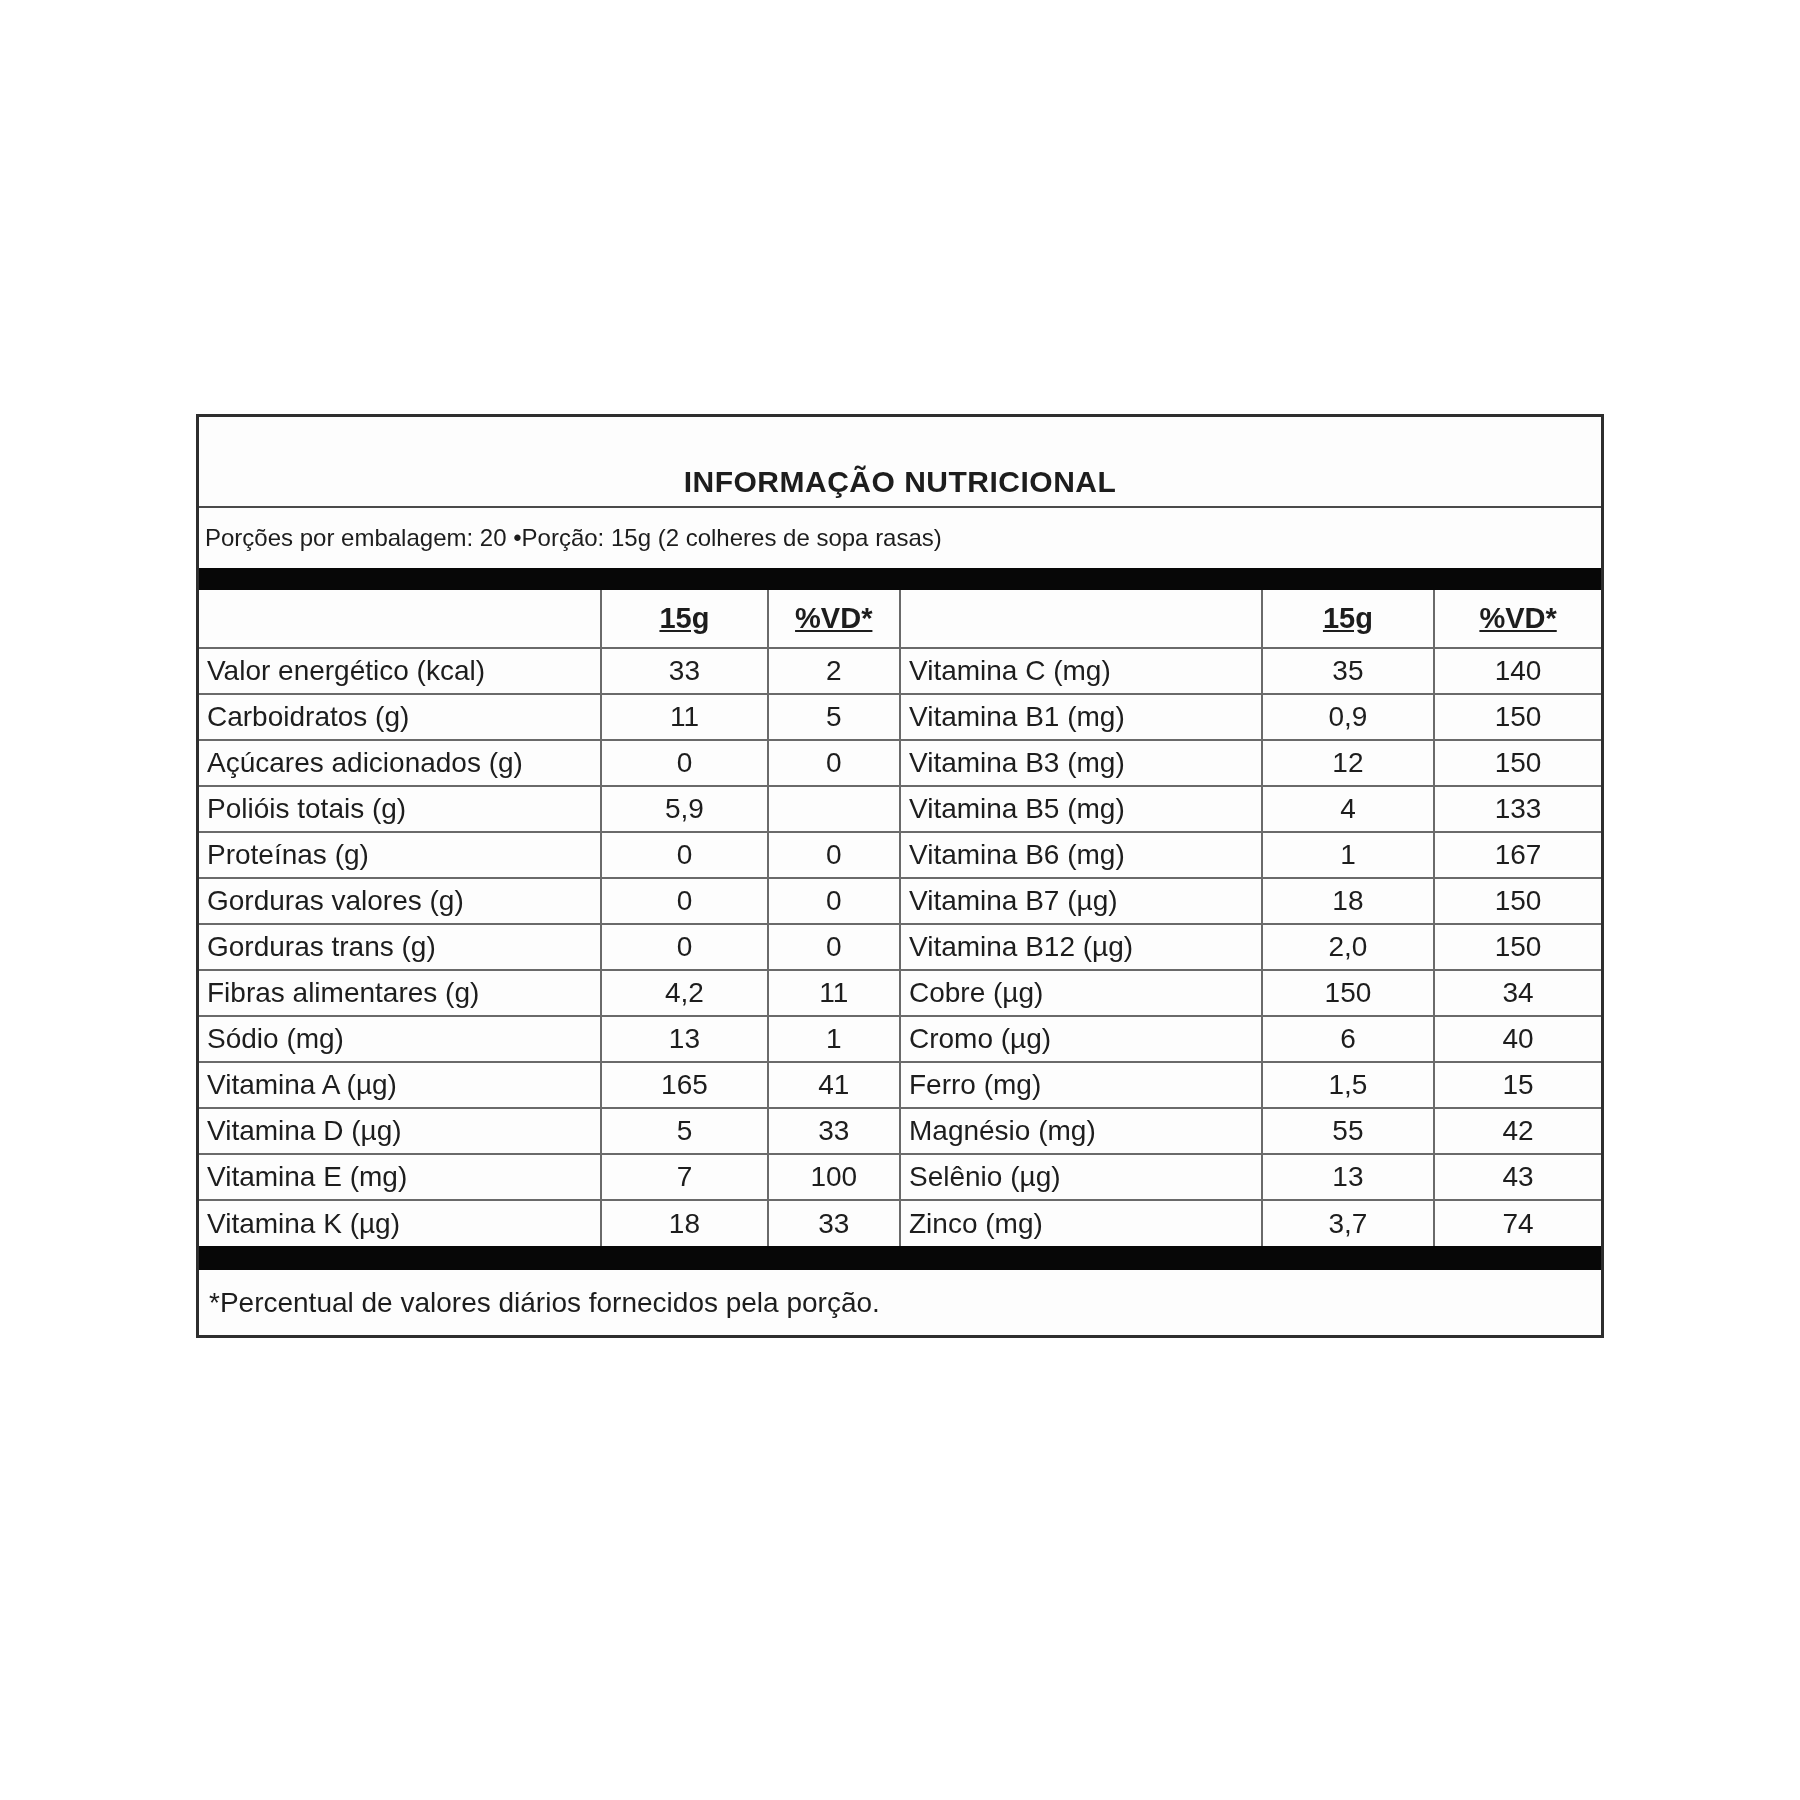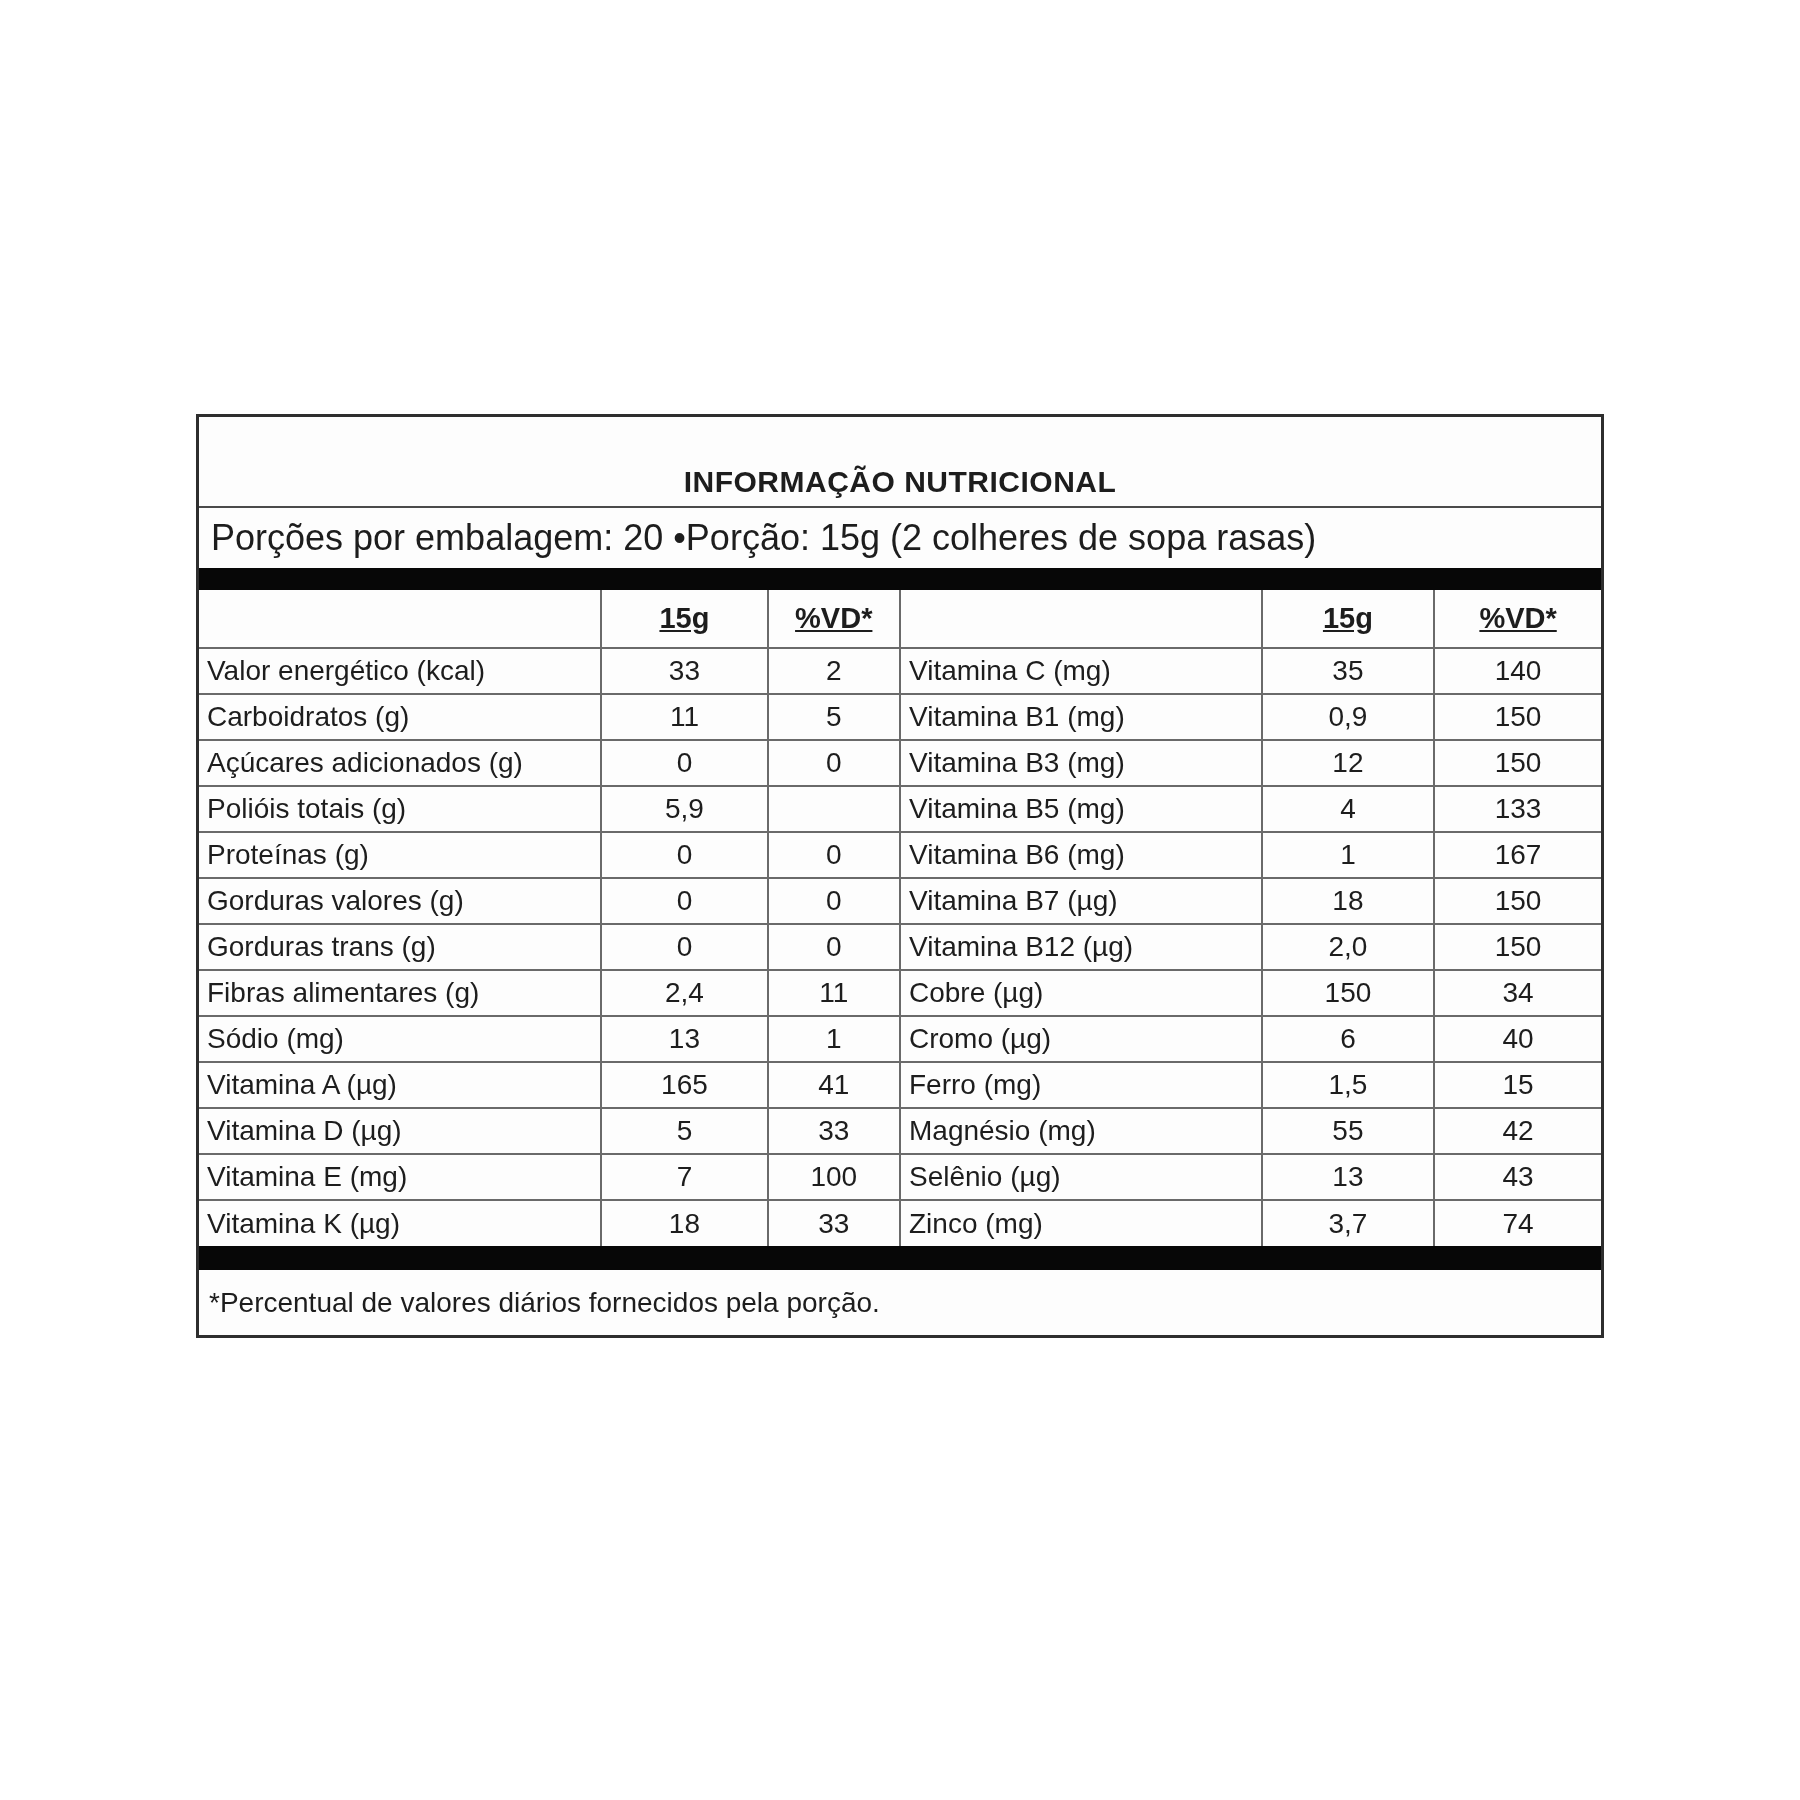--- a/index.html
+++ b/index.html
@@ -32,22 +32,22 @@
     font-weight: bold;
     font-size: 30px;
     letter-spacing: 0.5px;
     border-bottom: 2px solid #4a4a4a;
     margin-top: 41px;
   }
   .servings-row {
     height: 60px;
     display: flex;
     align-items: center;
-    font-size: 36px;
-    padding-left: 12px;
+    font-size: 24px;
+    padding-left: 6px;
     box-sizing: border-box;
   }
   .black-bar {
     height: 22px;
     background: #070707;
   }
   .black-bar.bottom { height: 24px; }
   table.grid {
     width: 100%;
     border-collapse: collapse;
@@ -171,21 +171,21 @@
         <tr>
           <td class="name ind1">Gorduras trans (g)</td>
           <td class="val">0</td>
           <td class="val">0</td>
           <td class="name ind0">Vitamina B12 (µg)</td>
           <td class="val">2,0</td>
           <td class="val">150</td>
         </tr>
         <tr>
           <td class="name ind0">Fibras alimentares (g)</td>
-          <td class="val">2,4</td>
+          <td class="val">4,2</td>
           <td class="val">11</td>
           <td class="name ind0">Cobre (µg)</td>
           <td class="val">150</td>
           <td class="val">34</td>
         </tr>
         <tr>
           <td class="name ind0">Sódio (mg)</td>
           <td class="val">13</td>
           <td class="val">1</td>
           <td class="name ind0">Cromo (µg)</td>

